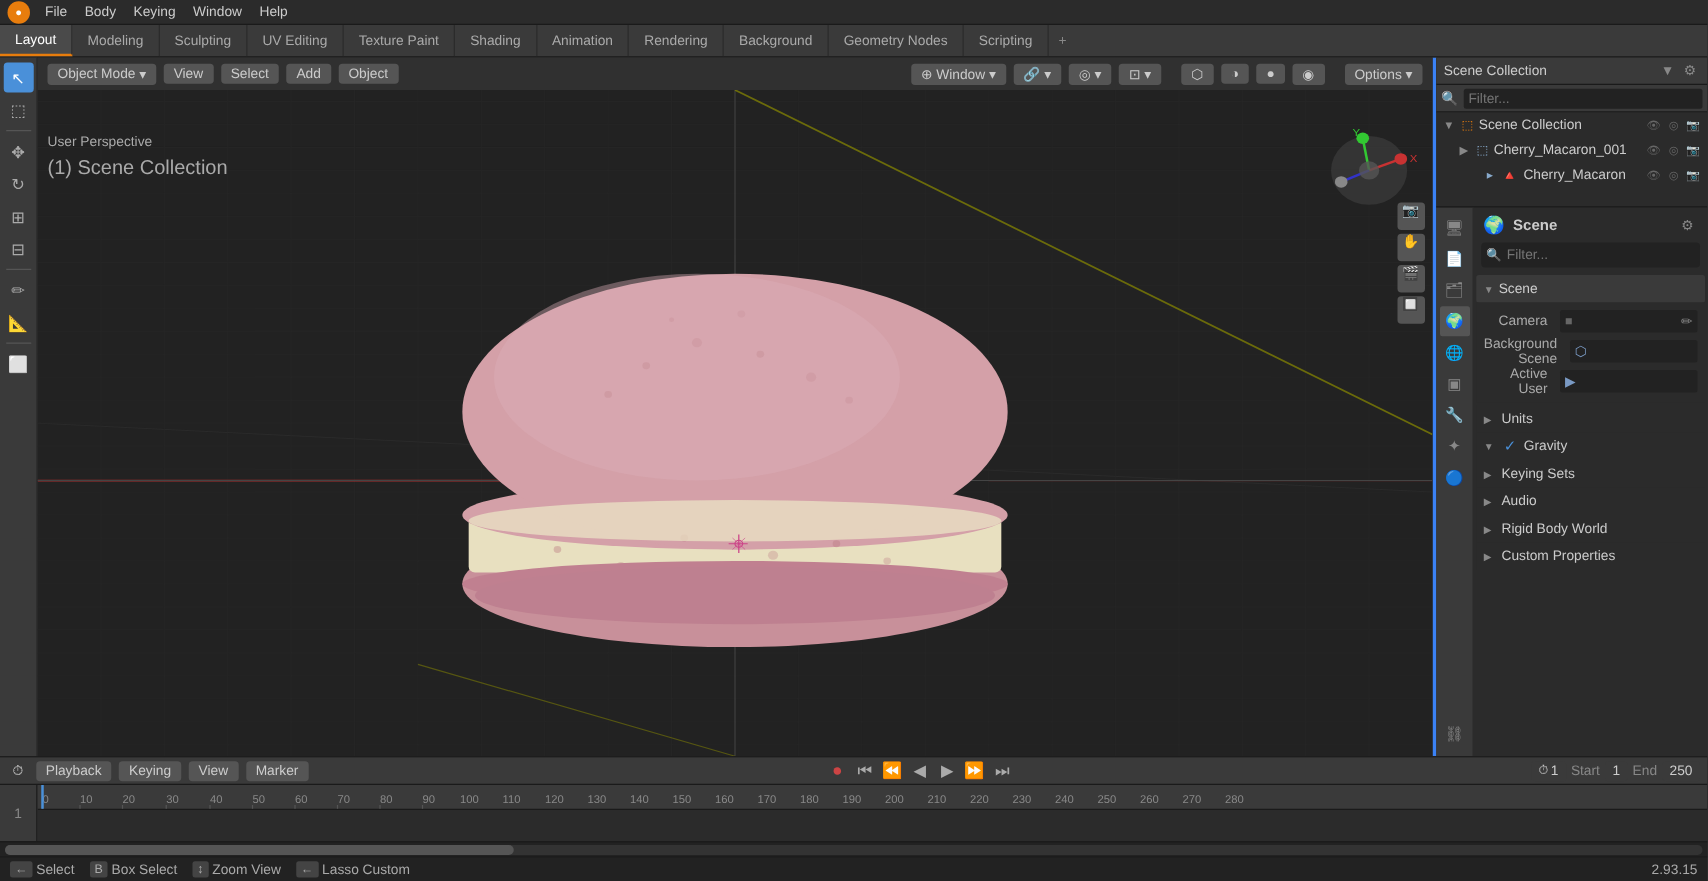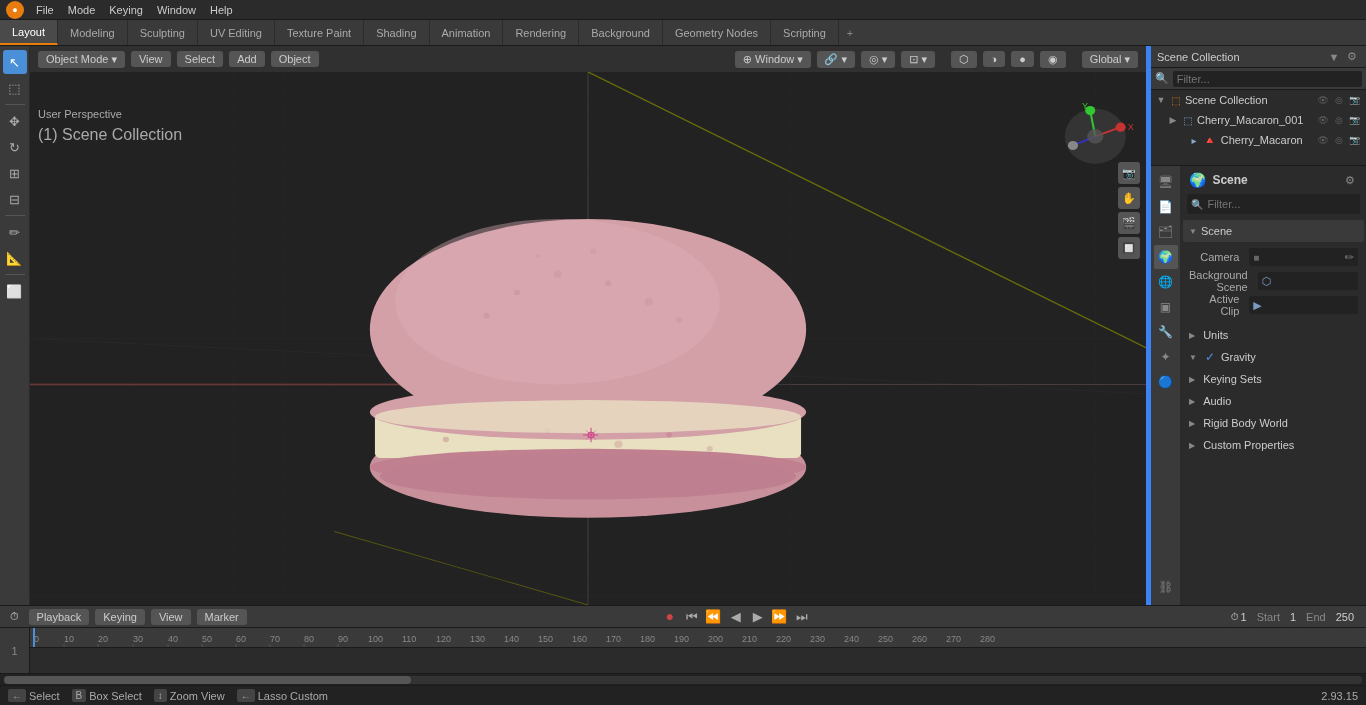--- a/index.html
+++ b/index.html
@@ -129,21 +129,21 @@
       gap: 6px;
       z-index: 10;
     }
     .vp-btn {
       padding: 2px 8px;
       background: #555;
       border-radius: 3px;
       cursor: pointer;
       font-size: 11px;
       color: #ccc;
-      display: flex; align-items: center; gap: 3px;
+      display: flex; align-items: flex-start; gap: 3px;
     }
 
     
     .viewport-canvas {
       position: absolute;
       top: 26px;
       left: 0;
       right: 0;
       bottom: 0;
     }
@@ -162,21 +162,21 @@
       font-size: 11px;
       line-height: 1.5;
     }
 
     
     .right-panel {
       width: 220px;
       background: #2b2b2b;
       display: flex;
       flex-direction: column;
-      border-left: 5px solid #3b82f6;
+      border-left: 3px solid #3b82f6;
       flex-shrink: 0;
     }
 
     
     .outliner {
       height: 120px;
       background: #2b2b2b;
       border-bottom: 1px solid #1a1a1a;
       overflow: hidden;
       flex-shrink: 0;
@@ -392,21 +392,21 @@
       display: flex; align-items: center; justify-content: center;
       color: #888; font-size: 11px; cursor: pointer;
     }
   </style>
 </head>
 <body>
 
 <div class="menu-bar">
   <div class="menu-logo">●</div>
   <div class="menu-item">File</div>
-  <div class="menu-item">Mode</div>
+  <div class="menu-item">Body</div>
   <div class="menu-item">Keying</div>
   <div class="menu-item">Window</div>
   <div class="menu-item">Help</div>
 </div>
 
 <div class="workspace-bar">
   <div class="ws-tab active">Layout</div>
   <div class="ws-tab">Modeling</div>
   <div class="ws-tab">Sculpting</div>
   <div class="ws-tab">UV Editing</div>
@@ -452,21 +452,21 @@
       <div class="vp-btn">⊕ Window ▾</div>
       <div class="vp-btn">🔗 ▾</div>
       <div class="vp-btn">◎ ▾</div>
       <div class="vp-btn">⊡ ▾</div>
       <div style="width:4px"></div>
       <div class="vp-btn">⬡</div>
       <div class="vp-btn">◑</div>
       <div class="vp-btn">●</div>
       <div class="vp-btn">◉</div>
       <div style="width:4px"></div>
-      <div class="vp-btn">Global ▾</div>
+      <div class="vp-btn">Options ▾</div>
     </div>
 
     <div class="viewport-canvas">
       <svg class="grid-canvas" viewBox="0 0 1100 580" preserveAspectRatio="none">
 
         <rect width="1100" height="580" fill="#222222"></rect>
 
         <g stroke="#333" stroke-width="0.5" opacity="0.8">
 
           <line x1="0" y1="290" x2="1100" y2="350"></line>
@@ -704,21 +704,21 @@
 
             <div class="props-row">
               <div class="props-label">Background Scene</div>
               <div class="props-value props-value-dark" style="flex:2;display:flex;align-items:center;gap:2px;">
                 <span style="color:#7a9ac4;font-size:11px;">⬡</span>
                 <span style="flex:1;"></span>
               </div>
             </div>
 
             <div class="props-row">
-              <div class="props-label">Active Clip</div>
+              <div class="props-label">Active User</div>
               <div class="props-value props-value-dark" style="flex:2;display:flex;align-items:center;gap:2px;">
                 <span style="color:#7a9ac4;font-size:11px;">▶</span>
                 <span style="flex:1;"></span>
               </div>
             </div>
           </div>
         </div>
 
         <div class="collapsible-item">
           <span style="font-size:8px;color:#888;margin-right:4px;">▶</span>

